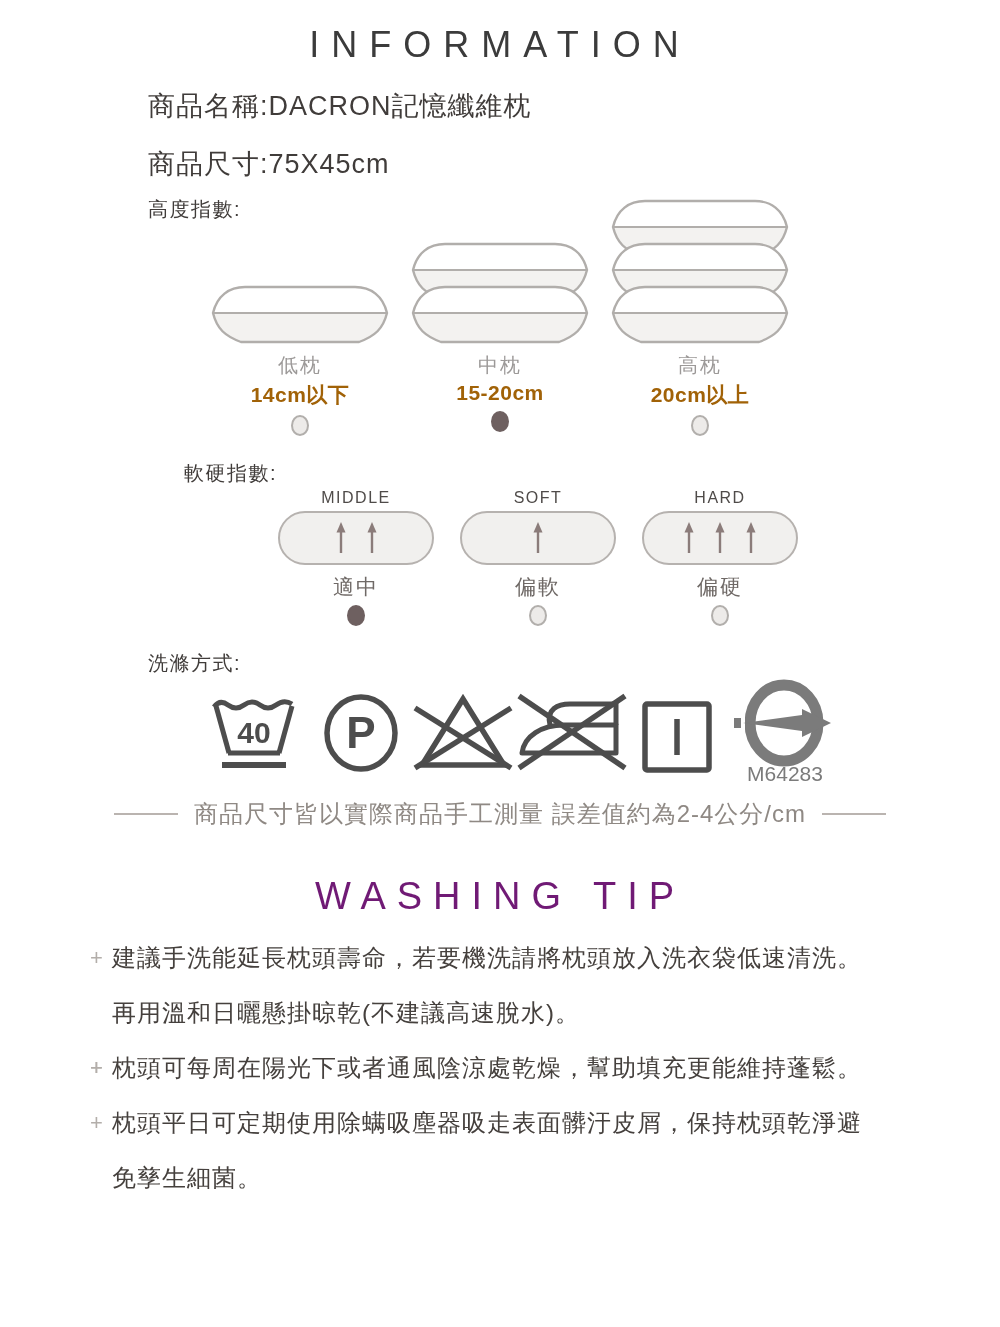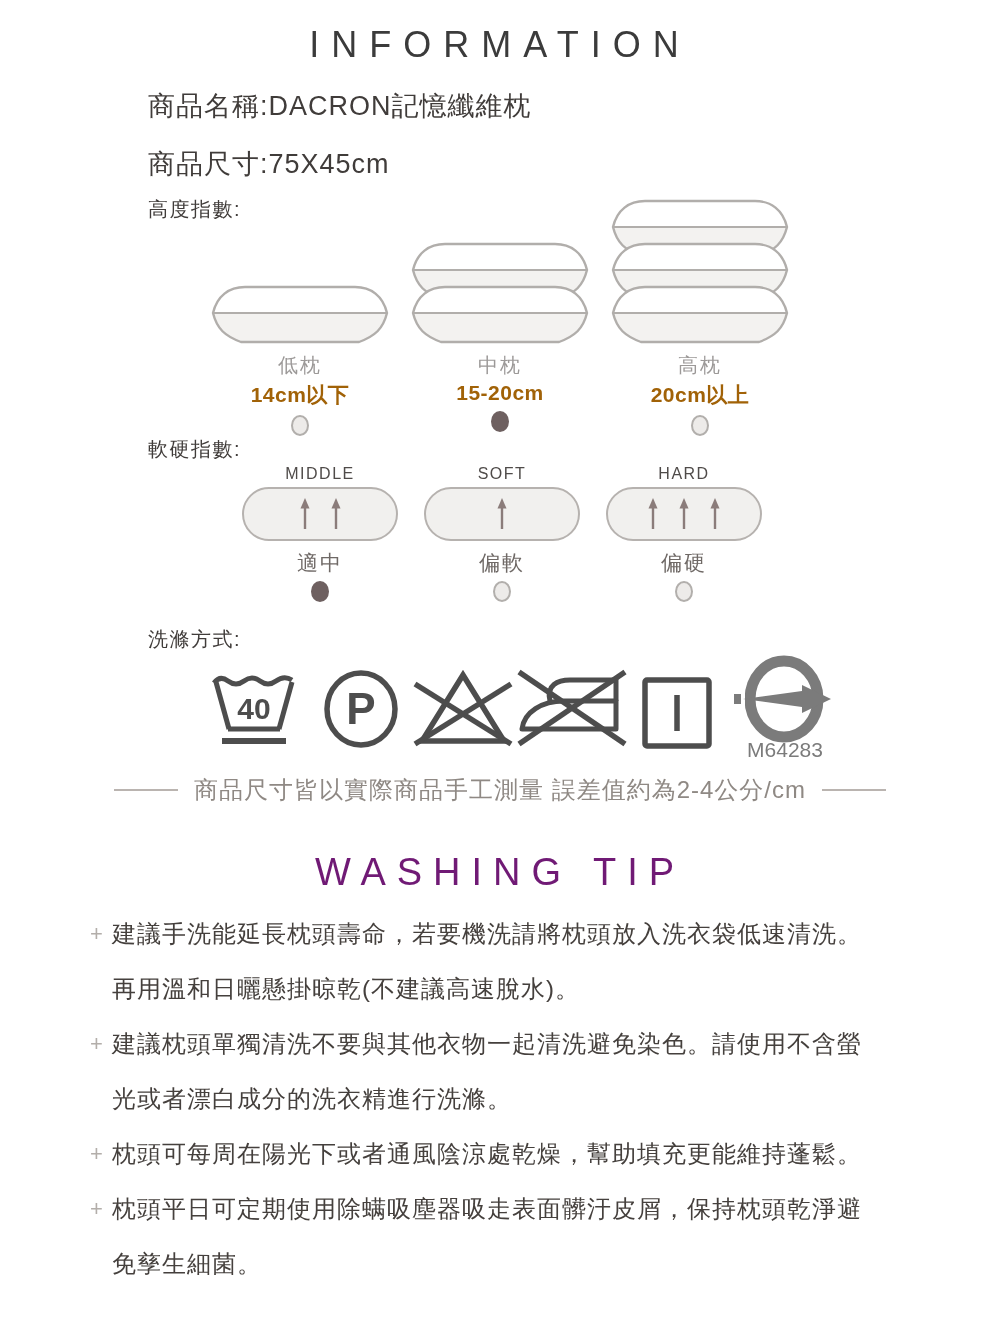--- a/index.html
+++ b/index.html
@@ -28,21 +28,21 @@
   .pillow-area{height:148px;width:100%;display:flex;align-items:flex-end;justify-content:center;}
   .opt-name{margin-top:8px;font-size:20px;color:#9c9998;letter-spacing:2px;}
   .opt-range{margin-top:2px;font-size:21px;font-weight:700;color:#a16207;letter-spacing:0.5px;}
   .radio{
     width:18px;height:21px;border-radius:50%;box-sizing:border-box;
     background:#edebe9;border:2px solid #b2afac;
   }
   .radio.sel{background:#6e6060;border-color:#6e6060;}
   .h-col .radio{margin-top:6px;}
   
-  .firm-section{margin-top:0;}
+  .firm-section{margin-top:24px;padding-left:36px;}
   .firm-section .section-label{margin-left:148px;}
   .cols3-firm{
     margin-left:242px;width:520px;display:flex;gap:26px;margin-top:2px;
   }
   .f-col{width:156px;display:flex;flex-direction:column;align-items:center;}
   .firm-level{font-size:16px;letter-spacing:1.5px;color:#4f4b49;}
   .pill{
     margin-top:4px;width:156px;height:54px;box-sizing:border-box;
     border:2px solid #b6b2af;border-radius:28px;background:#f1f0ee;
     display:flex;align-items:center;justify-content:center;gap:17px;
@@ -261,21 +261,20 @@
 
 <h2 class="tip-title">WASHING TIP</h2>
 
 <ul class="tips">
   <li>
     <span class="plus">+</span>
     <span>建議手洗能延長枕頭壽命，若要機洗請將枕頭放入洗衣袋低速清洗。再用溫和日曬懸掛晾乾(不建議高速脫水)。</span>
   </li>
   <li>
     <span class="plus">+</span>
-    <span>建議枕頭單獨清洗不要與其他衣物一起清洗避免染色。請使用不含螢光或者漂白成分的洗衣精進行洗滌。</span>
   </li>
   <li>
     <span class="plus">+</span>
     <span>枕頭可每周在陽光下或者通風陰涼處乾燥，幫助填充更能維持蓬鬆。</span>
   </li>
   <li>
     <span class="plus">+</span>
     <span>枕頭平日可定期使用除螨吸塵器吸走表面髒汙皮屑，保持枕頭乾淨避免孳生細菌。</span>
   </li>
 </ul>

